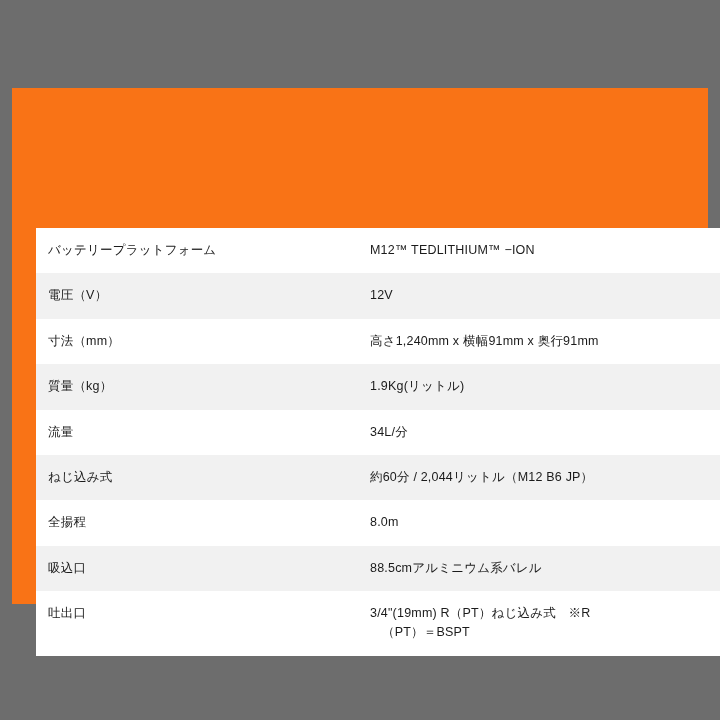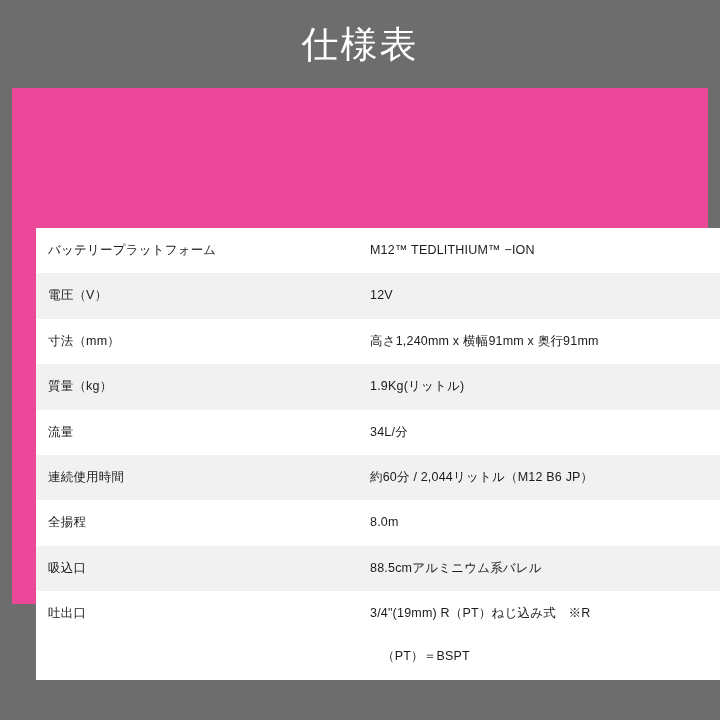--- a/index.html
+++ b/index.html
@@ -33,21 +33,21 @@
     letter-spacing: 2px;
     font-weight: 400;
     line-height: 1;
   }
   .sheet {
     position: absolute;
     left: 12px;
     top: 88px;
     width: 696px;
     height: 516px;
-    background: #ec4899;
+    background: #f97316;
     box-sizing: border-box;
   }
   .spec-table {
     position: absolute;
     left: 24px;
     top: 140px;
     width: 648px;
     border-collapse: collapse;
     table-layout: fixed;
   }
@@ -69,31 +69,27 @@
     width: 300px;
     letter-spacing: 0.2px;
   }
   .spec-table td.value {
     width: 348px;
     letter-spacing: 0.2px;
   }
   .value-line2 {
     display: block;
     padding-left: 12px;
-    margin-top: 24px;
   }
 </style>
 </head>
 <body>
 
 <div class="page">
 
-  <div class="header">
-    <div class="header-title">仕様表</div>
-  </div>
 
   <div class="sheet">
     <table class="spec-table">
       <tbody>
         <tr>
           <td class="label">バッテリープラットフォーム</td>
           <td class="value">
             <span>M12™ TEDLITHIUM™ −ION</span>
           </td>
         </tr>
@@ -115,21 +111,21 @@
             <span>1.9Kg(リットル)</span>
           </td>
         </tr>
         <tr>
           <td class="label">流量</td>
           <td class="value">
             <span>34L/分</span>
           </td>
         </tr>
         <tr class="alt">
-          <td class="label">連続使用時間</td>
+          <td class="label">ねじ込み式</td>
           <td class="value">
             <span>約60分 / 2,044リットル（M12 B6 JP）</span>
           </td>
         </tr>
         <tr>
           <td class="label">全揚程</td>
           <td class="value">
             <span>8.0m</span>
           </td>
         </tr>

